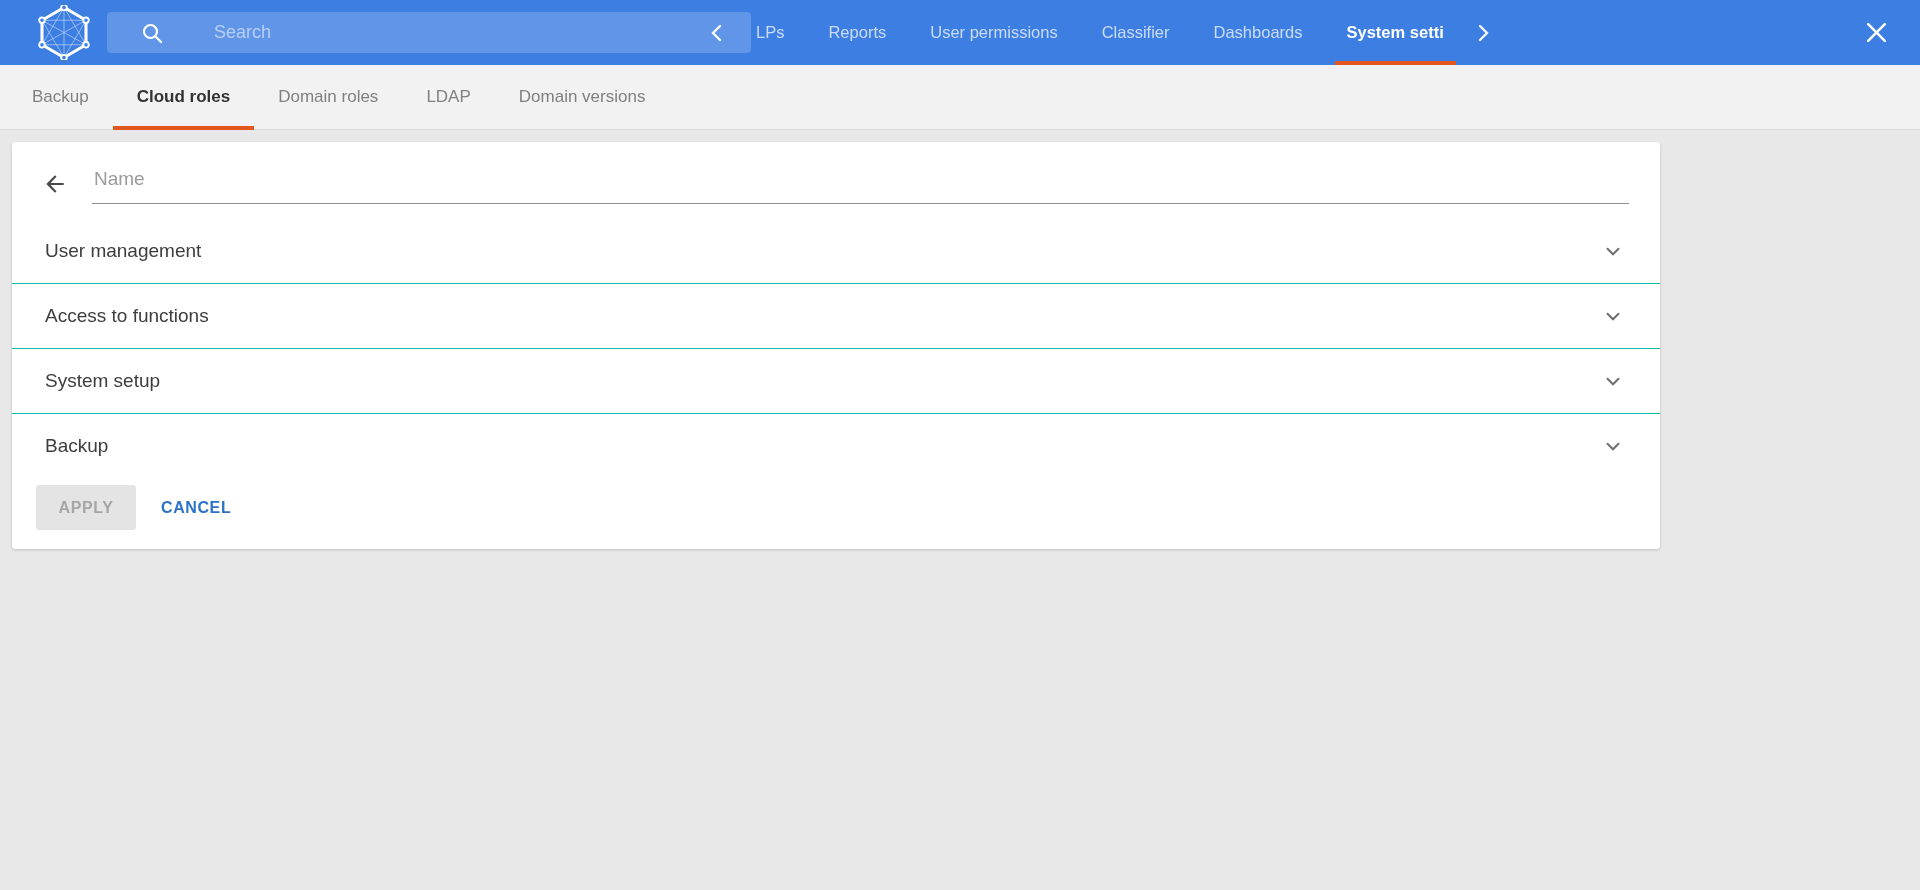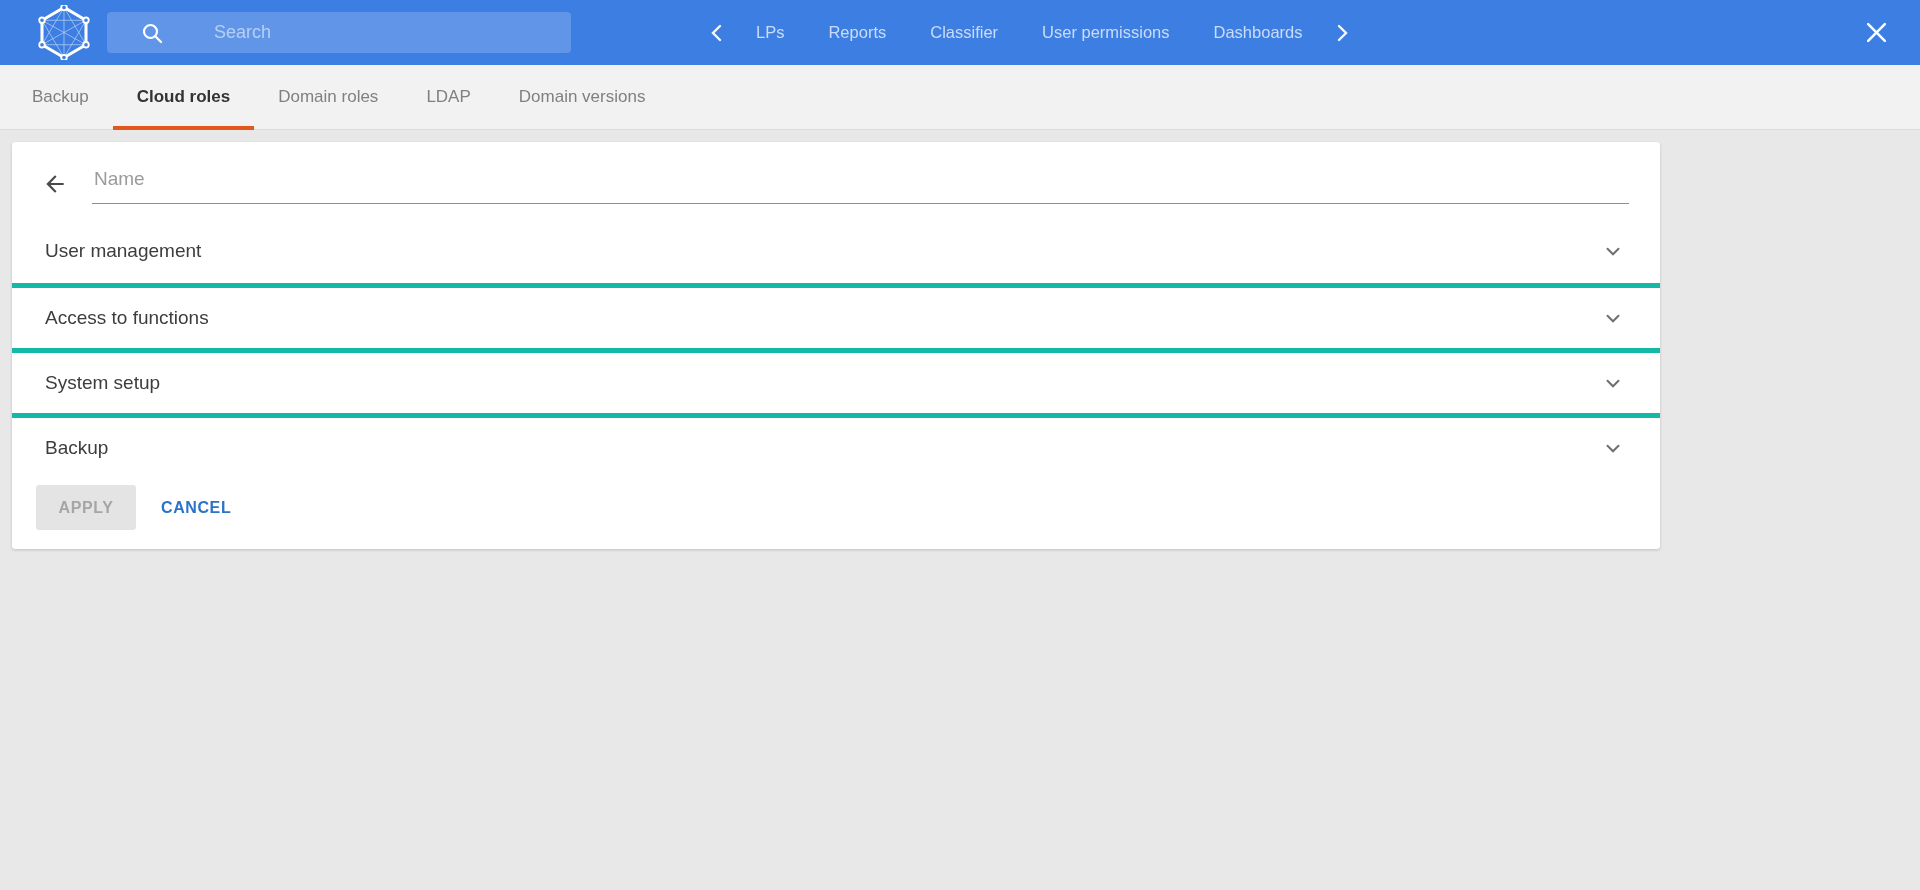--- a/index.html
+++ b/index.html
@@ -2,21 +2,21 @@
 <html><head>
 <meta charset="utf-8">
 <style>
   * { margin:0; padding:0; box-sizing:border-box; }
   html,body { width:1920px; height:890px; overflow:hidden;
     font-family:"Liberation Sans", sans-serif; background:#e8e8e8; }
 
   
   .topbar { position:relative; width:1920px; height:65px; background:#3d7ee3; }
   .logo { position:absolute; left:33px; top:5px; width:62px; height:55px; }
-  .searchbox { position:absolute; left:107px; top:12px; width:464px; height:41px;
+  .searchbox { position:absolute; left:107px; top:12px; width:644px; height:41px;
     background:rgba(255,255,255,0.18); border-radius:4px;
     display:flex; align-items:center; }
   .searchbox .mag { margin-left:33px; width:24px; height:24px; flex:0 0 auto; }
   .searchbox input { flex:1; height:100%; background:transparent; border:none; outline:none;
     color:#fff; font-size:18px; padding-left:50px; font-family:"Liberation Sans",sans-serif; }
   .searchbox input::placeholder { color:rgba(255,255,255,0.55); }
 
   .topnav { position:absolute; left:700px; top:0; height:65px; display:flex; align-items:stretch; }
   .topnav .navitem { position:relative; display:flex; align-items:center; padding:12px 22px;
     font-size:16.5px; color:rgba(255,255,255,0.72); cursor:pointer; white-space:nowrap; }
@@ -41,21 +41,21 @@
   .name-row { position:relative; height:76px; }
   .back-arrow { position:absolute; left:30px; top:29px; width:26px; height:26px; cursor:pointer; }
   .name-input { position:absolute; left:80px; right:31px; top:21px; height:41px;
     border:none; border-bottom:1px solid #8f8f8f; outline:none;
     font-size:19px; color:#3d3d3d; padding:0 2px 8px 2px;
     font-family:"Liberation Sans",sans-serif; background:transparent; }
   .name-input::placeholder { color:#9b9b9b; }
 
   .section-row { height:65px; margin:0; display:flex; align-items:center;
     justify-content:space-between; padding:0 36px 0 33px; cursor:pointer; }
-  .section-row + .section-row { border-top:5px solid #14b8a6; }
+  .section-row + .section-row { border-top:1px solid #14b8a6; }
   .section-row .sec-label { font-size:19px; color:#3d3d3d; }
   .chev-down { width:22px; height:22px; flex:0 0 auto; }
 
   .btn-row { margin-top:7px; padding-left:24px; display:flex; align-items:center; }
   .apply-btn { width:100px; height:45px; background:#e4e4e4; color:#a5a5a5;
     border:none; border-radius:3px; font-size:16px; font-weight:700;
     letter-spacing:0.6px; font-family:"Liberation Sans",sans-serif; cursor:default; }
   .cancel-btn { margin-left:25px; background:transparent; border:none; color:#2b72c8;
     font-size:16px; font-weight:700; letter-spacing:0.6px;
     font-family:"Liberation Sans",sans-serif; cursor:pointer; }
@@ -106,28 +106,32 @@
           <polyline points="10,2 3,9 10,16" fill="none" stroke="#ffffff" stroke-width="2.4" stroke-linecap="round" opacity="0.95"></polyline>
         </svg>
     </div>
     <div class="navitem">
         <span>LPs</span>
       </div>
     <div class="navitem">
         <span>Reports</span>
       </div>
     <div class="navitem">
+        <span>User permissions</span>
+      </div>
+    <div class="navitem">
         <span>Classifier</span>
       </div>
     <div class="navitem">
-        <span>User permissions</span>
-      </div>
-    <div class="navitem">
         <span>Dashboards</span>
       </div>
+    <div class="navitem active">
+      <span>System setti</span>
+      <span class="tab-underline"></span>
+    </div>
     <div class="nav-chevron">
       <svg width="14" height="18" viewBox="0 0 14 18">
           <polyline points="4,2 11,9 4,16" fill="none" stroke="#ffffff" stroke-width="2.4" stroke-linecap="round" opacity="0.95"></polyline>
         </svg>
     </div>
   </div>
 
   <svg class="closebtn" viewBox="0 0 24 24">
     <line x1="4" y1="4" x2="20" y2="20" stroke="#ffffff" stroke-width="2.4" stroke-linecap="round"></line>
     <line x1="20" y1="4" x2="4" y2="20" stroke="#ffffff" stroke-width="2.4" stroke-linecap="round"></line>

